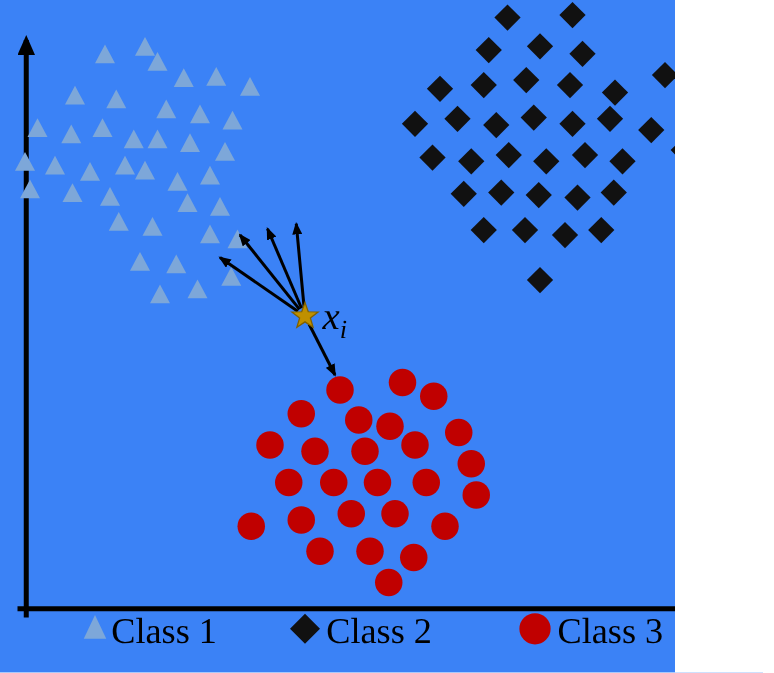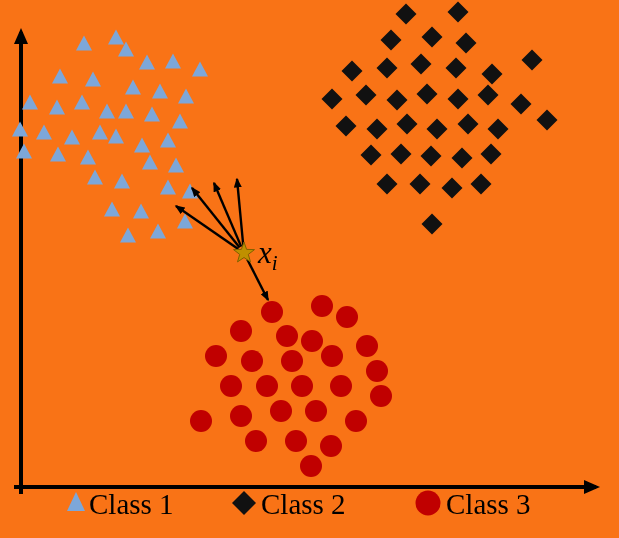--- a/index.html
+++ b/index.html
@@ -2,23 +2,23 @@
 <html><head>
 <meta charset="utf-8">
 <style>
   html, body {
     margin: 0;
     padding: 0;
     background: #ffffff;
   }
   .stage {
     position: relative;
-    width: 619px;
+    width: 540px;
     height: 538px;
-    background: #f97316;
+    background: #3b82f6;
     overflow: hidden;
   }
   .axis {
     stroke: #000000;
     stroke-width: 4;
     fill: none;
   }
   .neighbor-arrow {
     stroke: #000000;
     stroke-width: 2.4;

